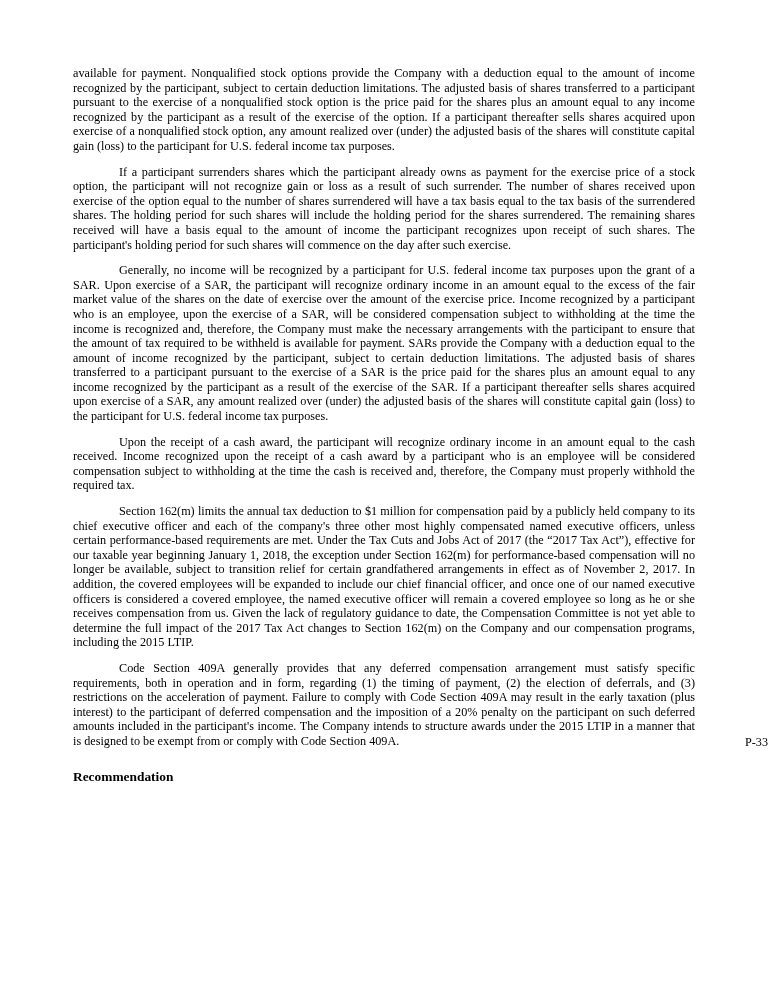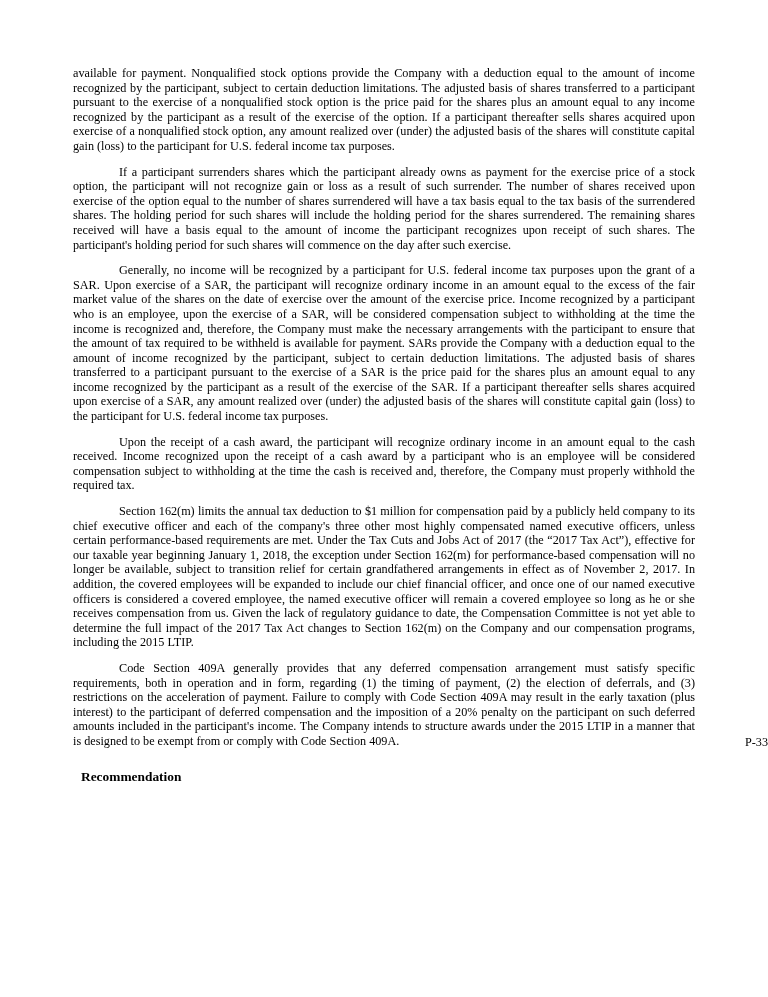--- a/index.html
+++ b/index.html
@@ -24,21 +24,21 @@
     margin: 0 0 11px 0;
     text-align: justify;
   }
   .page p.indent {
     text-indent: 46px;
   }
   h2.rec-heading {
     font-family: "Liberation Serif", "DejaVu Serif", serif;
     font-size: 13.4px;
     font-weight: bold;
-    margin: 21px 0 17px 8px;
+    margin: 21px 0 17px 0;
   }
   .rec-line b {
     font-weight: bold;
   }
   .footer {
     position: absolute;
     left: 0;
     bottom: 33px;
     width: 100%;
     text-align: right;

